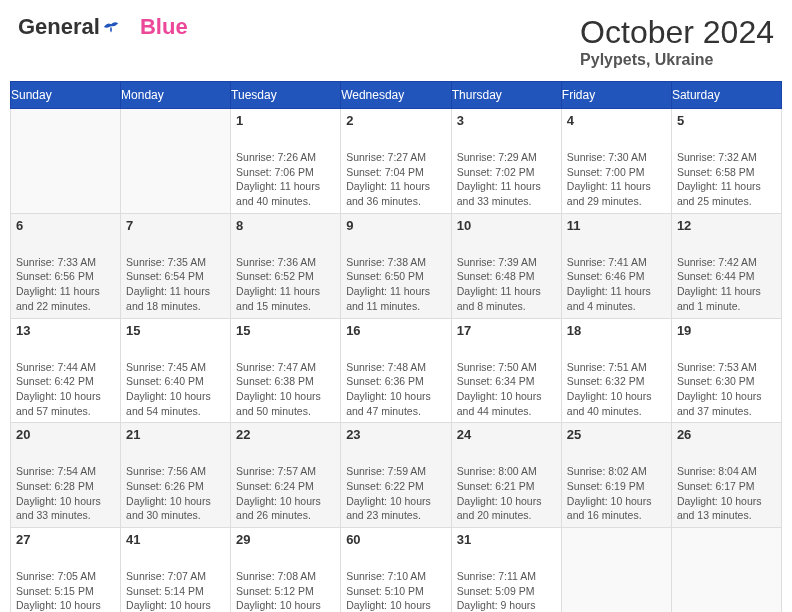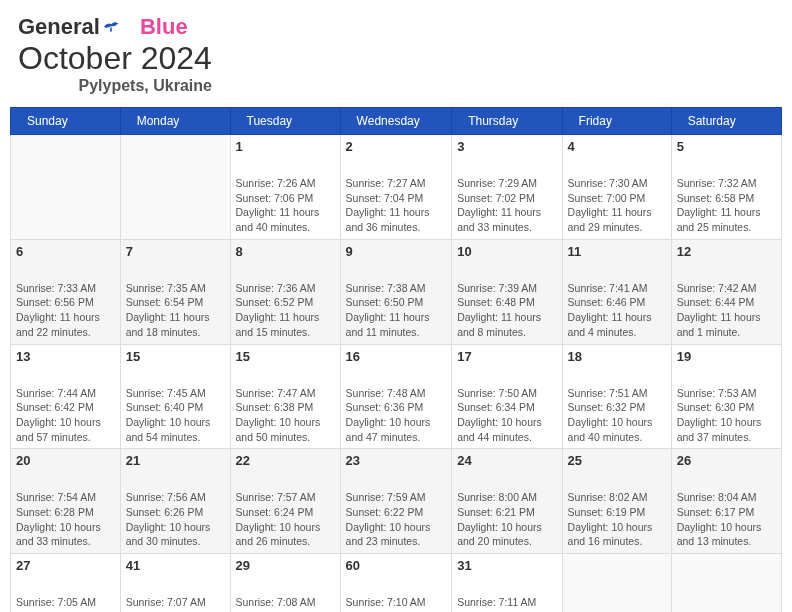--- a/index.html
+++ b/index.html
@@ -9,21 +9,20 @@
       width: 792px;
       min-height: 612px;
       padding: 10px;
     }
     .header {
       display: flex;
       justify-content: space-between;
       align-items: flex-start;
       margin-bottom: 8px;
       padding: 4px 8px;
-      flex-direction: column;
     }
     .logo {
       display: flex;
       flex-direction: column;
       align-items: flex-start;
     }
     .logo-text {
       display: flex;
       align-items: center;
       font-size: 22px;
@@ -31,41 +30,40 @@
       color: #333;
     }
     .logo-text .general { color: #333; }
     .logo-text .blue { color: #ec4899; margin-left: 20px; }
     .logo-bird {
       width: 18px;
       height: 16px;
       margin-left: 2px;
     }
     .month-title {
-      text-align: right;
     }
     .month-title h1 {
       font-size: 32px;
       font-weight: normal;
       color: #333;
     }
     .month-title h2 {
       font-size: 16px;
       font-weight: bold;
       color: #555;
     }
     .calendar {
       width: 100%;
       border-collapse: collapse;
       font-size: 11px;
     }
     .calendar th {
       background: #2255bb;
       color: #fff;
-      padding: 6px 16px;
+      padding: 6px 0;
       text-align: left;
       font-weight: normal;
       font-size: 12px;
       border: 1px solid #1a44aa;
     }
     .calendar td {
       vertical-align: top;
       padding: 4px 5px;
       border: 1px solid #ddd;
       height: 88px;

